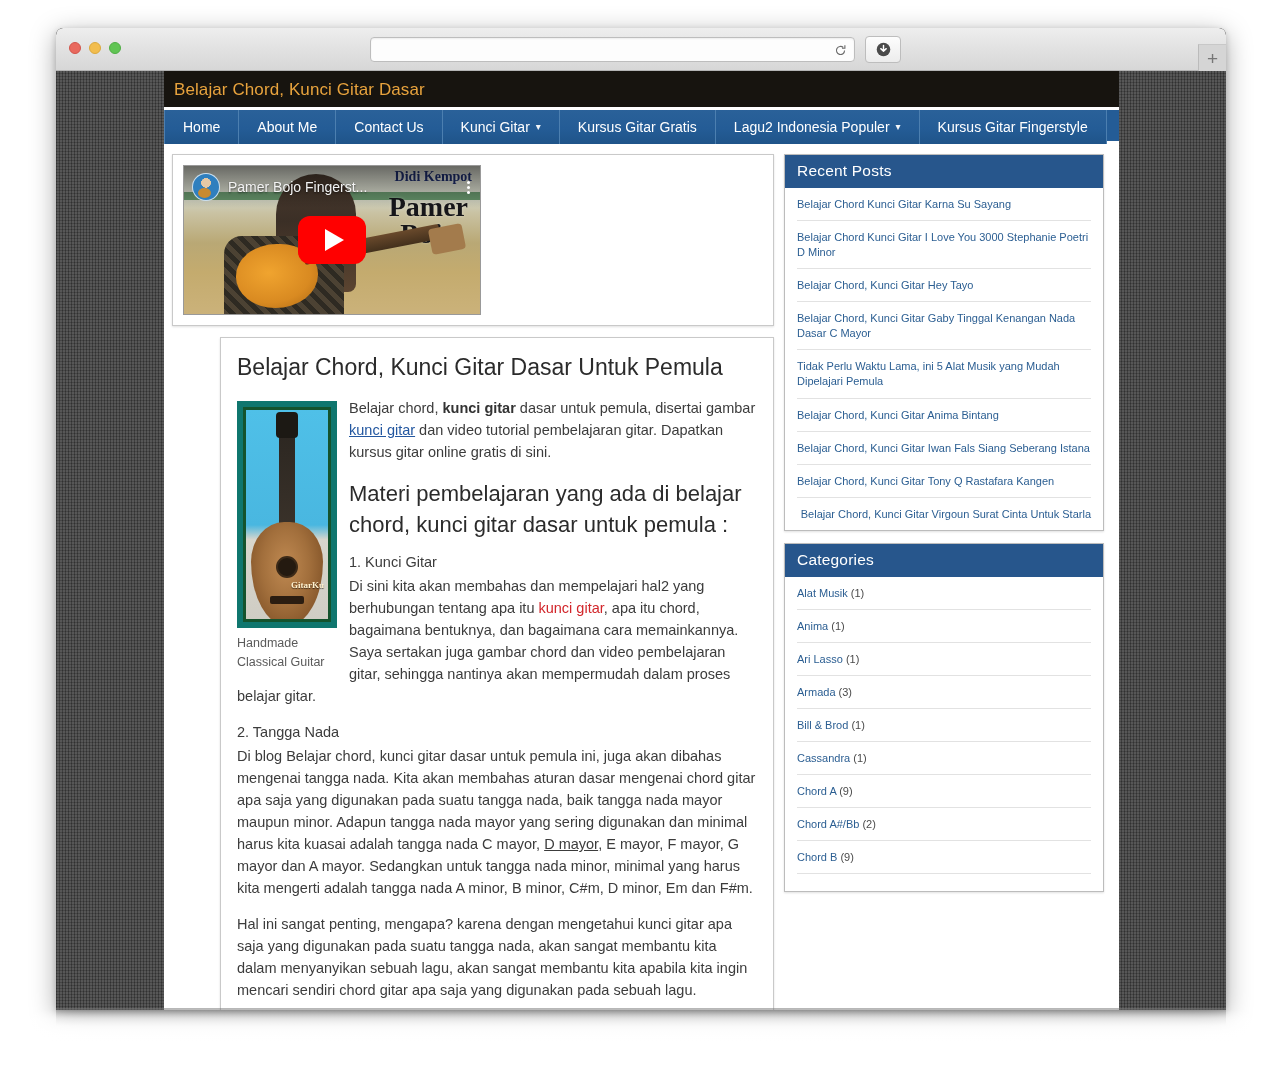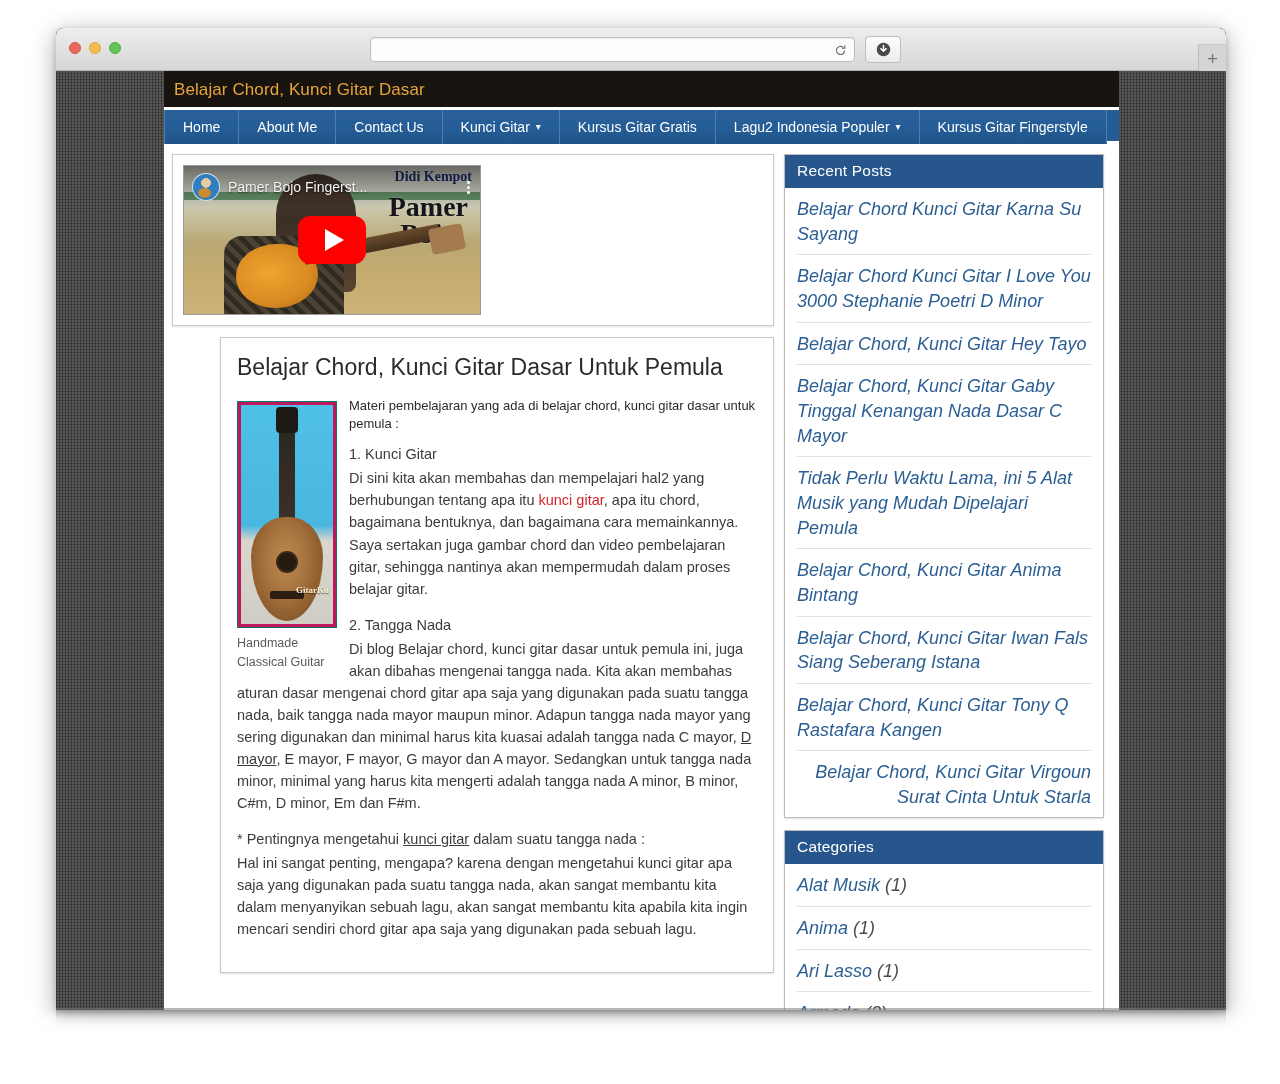--- a/index.html
+++ b/index.html
@@ -254,31 +254,31 @@
   #article-title {
     font-size: 23px; font-weight: normal; color: #2b2b2b;
     margin: 2px 0 16px 0;
   }
   .article-body { font-size: 14.5px; line-height: 1.52; color: #3c3c3c; }
   .article-body p { margin: 0 0 14px 0; }
   .article-body a { color: #2357a0; }
   .article-body .red { color: #d2252a; }
   .article-body .plain-link { color: #3c3c3c; }
   .article-body h2 {
-    font-size: 13px; font-weight: normal; color: #2b2b2b;
+    font-size: 22px; font-weight: normal; color: #2b2b2b;
     margin: 16px 0 10px 0; line-height: 1.4;
   }
   .article-body strong { font-weight: bold; color: #333; }
   #guitar-figure {
     float: left; width: 100px; margin: 4px 12px 6px 0;
   }
   #guitar-photo {
     width: 100px; height: 227px;
-    border: 1px solid #0f766e;
-    padding: 0; background: #be185d;
+    border: 6px solid #0f766e;
+    padding: 0; background: #14532d;
     position: relative; overflow: hidden;
   }
   .gp-inner {
     position: absolute; inset: 3px;
     background: linear-gradient(180deg,#4fc0e8 0%,#49b7e0 55%,#d8d6cd 62%,#cfcdc4 100%);
     overflow: hidden;
   }
   .gp-neck {
     position: absolute; left: 50%; top: 4px; transform: translateX(-50%);
     width: 16px; height: 118px;
@@ -322,23 +322,22 @@
     color: #ffffff;
     font-size: 15.5px;
     padding: 7px 12px 8px 12px;
     letter-spacing: .2px;
   }
   .widget-body { padding: 0 12px; }
   .widget-body li {
     list-style: none;
     border-bottom: 1px solid #e2e2e2;
     padding: 9px 0 8px 0;
-    font-size: 18px;
+    font-size: 11px;
     line-height: 1.37;
-    font-style: italic;
   }
   .widget-body ul { margin: 0; padding: 0; }
   .widget-body li:last-child { border-bottom: 0; text-align: right; }
   .widget-body a { color: #2b5e92; text-decoration: none; cursor: pointer; }
   .cat-count { color: #4b4b4b; }
 
   
   #bottom-fade {
     position: absolute;
     left: 0; top: 1010px; width: 1280px; height: 74px;
@@ -465,30 +464,30 @@
                     <div class="gp-head"></div>
                     <div class="gp-body"></div>
                     <div class="gp-hole"></div>
                     <div class="gp-bridge"></div>
                     <div class="gp-wm">GitarKu</div>
                   </div>
                 </div>
                 <figcaption id="guitar-caption">Handmade Classical Guitar</figcaption>
               </figure>
 
+              <p><span>Belajar chord, </span><strong>kunci gitar</strong><span> dasar untuk pemula, disertai gambar </span><a href="#">kunci gitar</a><span> dan video tutorial pembelajaran gitar. Dapatkan kursus gitar online gratis di sini.</span></p>
 
               <h2>Materi pembelajaran yang ada di belajar chord, kunci gitar dasar untuk pemula :</h2>
 
               <p style="margin-bottom:2px">1. Kunci Gitar</p>
               <p><span>Di sini kita akan membahas dan mempelajari hal2 yang berhubungan tentang apa itu </span><span class="red">kunci gitar</span><span>, apa itu chord, bagaimana bentuknya, dan bagaimana cara memainkannya. Saya sertakan juga gambar chord dan video pembelajaran </span><span class="plain-link">gitar</span><span>, sehingga nantinya akan mempermudah dalam proses belajar gitar.</span></p>
 
               <p style="margin-bottom:2px">2. Tangga Nada</p>
               <p><span>Di blog Belajar chord, kunci gitar dasar untuk pemula ini, juga akan dibahas mengenai tangga nada. Kita akan membahas aturan dasar mengenai chord gitar apa saja yang digunakan pada suatu tangga nada, baik tangga nada mayor maupun minor. Adapun tangga nada mayor yang sering digunakan dan minimal harus kita kuasai adalah tangga nada C mayor, </span><a href="#" style="color:#3c3c3c">D mayor</a><span>, E mayor, F mayor, G mayor dan A mayor. Sedangkan untuk tangga nada minor, minimal yang harus kita mengerti adalah tangga nada A minor, B minor, C#m, D minor, Em dan F#m.</span></p>
 
-              <p style="margin-bottom:2px"><span>* Pentingnya mengetahui </span><a href="#" style="color:#3c3c3c">kunci gitar</a><span> dalam suatu tangga nada :</span></p>
               <p>Hal ini sangat penting, mengapa? karena dengan mengetahui kunci gitar apa saja yang digunakan pada suatu tangga nada, akan sangat membantu kita dalam menyanyikan sebuah lagu, akan sangat membantu kita apabila kita ingin mencari sendiri chord gitar apa saja yang digunakan pada sebuah lagu.</p>
 
             </div>
           </div>
         </div>
 
         <div id="sidebar-col">
 
           <div class="widget">
             <div class="widget-title">Recent Posts</div>

